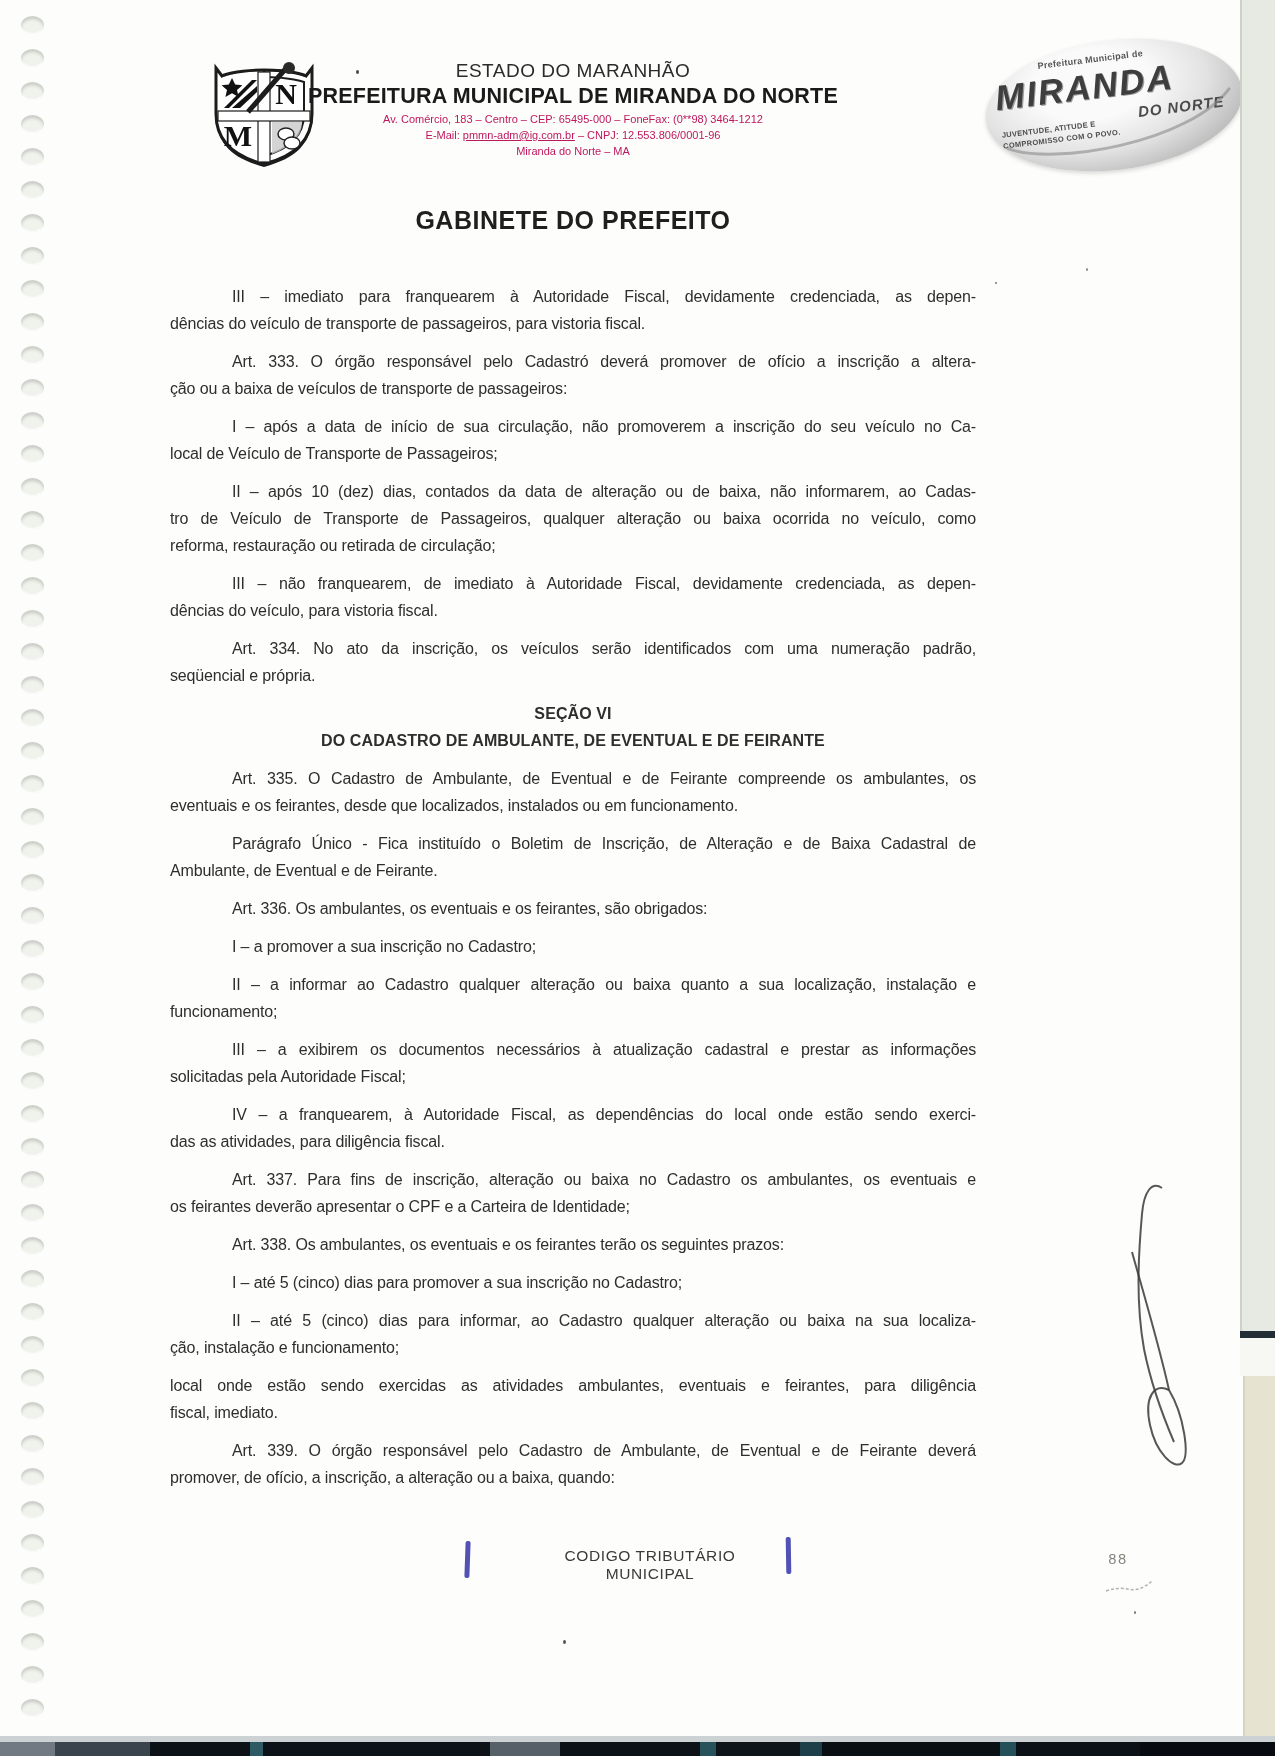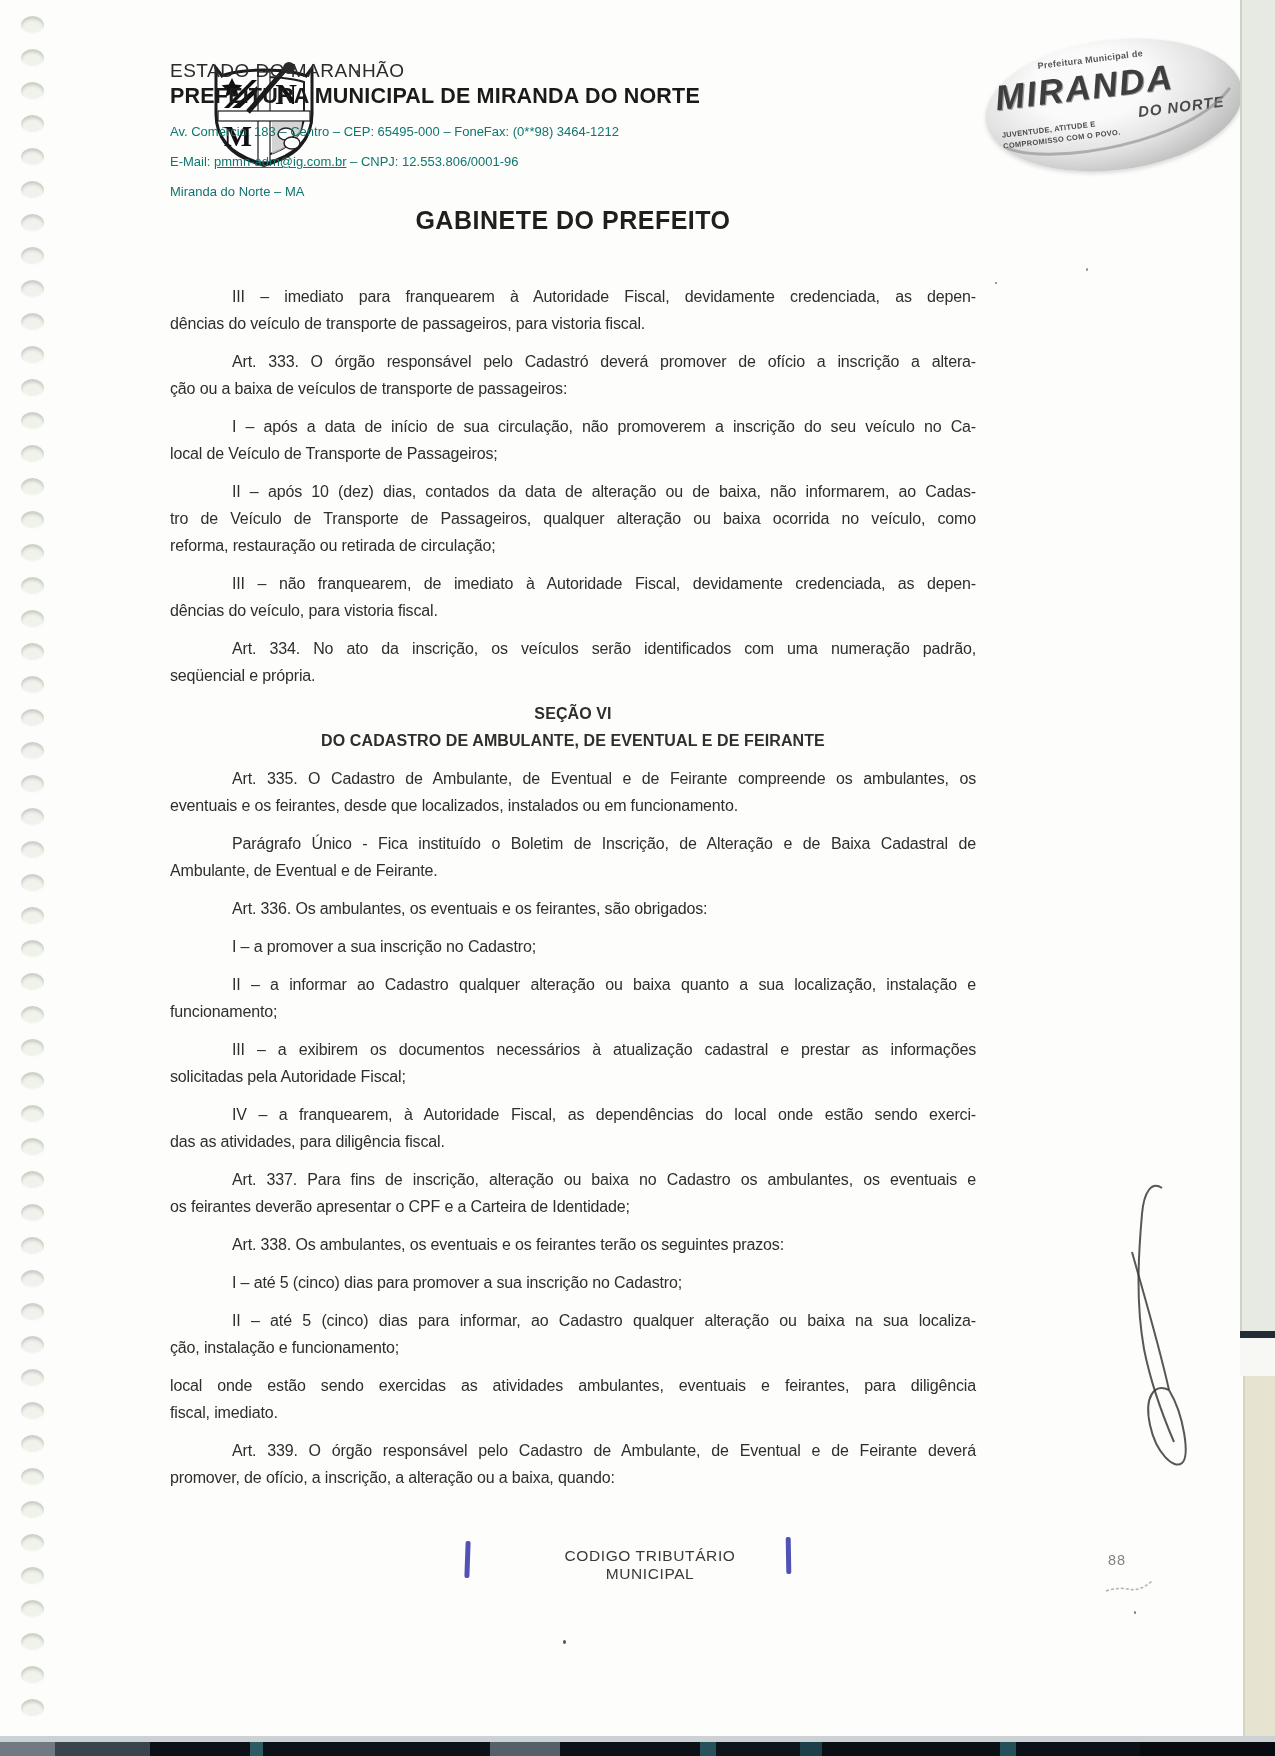--- a/index.html
+++ b/index.html
@@ -2,24 +2,24 @@
 <html><head>
 <meta charset="utf-8">
 <style>
   html,body{margin:0;padding:0;}
   body{width:1275px;height:1756px;position:relative;background:#fdfdfc;overflow:hidden;
        font-family:"Liberation Sans", sans-serif;}
   
   .hole{position:absolute;left:21px;width:23px;height:18px;border-radius:50%;
         background:#f0f2ec;box-shadow:inset 0 3px 3px rgba(90,100,90,.25), inset 0 -1px 1px rgba(255,255,255,.8);}
   
-  .header-text{position:absolute;left:170px;top:60px;width:806px;color:#222;}
+  .header-text{position:absolute;left:170px;top:60px;width:806px;text-align:center;color:#222;}
   .h-estado{font-size:19px;letter-spacing:.5px;color:#2b2b2b;}
   .h-pref{font-size:21.5px;font-weight:bold;color:#1a1a1a;margin-top:2px;letter-spacing:.2px;}
-  .h-small{font-size:13px;color:#0f766e;margin-top:15px;}
+  .h-small{font-size:11px;color:#be185d;margin-top:4px;}
   .h-small u{text-decoration:underline;}
   .crest{position:absolute;left:208px;top:62px;}
   .oval-logo{position:absolute;left:985px;top:40px;width:258px;height:130px;border-radius:50%;
      transform:rotate(-7deg);
      background:radial-gradient(ellipse at 42% 32%, #fafafa 28%, #e2e2e2 55%, #b5b5b5 82%, #8e8e8e 100%);
      box-shadow:0 2px 4px rgba(0,0,0,.15);}
   .ol-top{position:absolute;left:58px;top:12px;font-size:9px;font-weight:bold;color:#555;letter-spacing:.3px;}
   .ol-name{position:absolute;left:12px;top:24px;font-size:35px;font-weight:bold;font-style:italic;
            color:#3e3e3e;letter-spacing:2px;text-shadow:1px 1px 0 #9a9a9a;}
   .ol-norte{position:absolute;left:152px;top:66px;font-size:15px;font-weight:bold;font-style:italic;color:#4a4a4a;letter-spacing:1px;}
@@ -34,21 +34,21 @@
   .tline.first{text-indent:62px;}
   .tline.just{text-align:justify;text-align-last:justify;}
   .para.center{text-align:center;font-weight:bold;letter-spacing:.1px;}
   .para.center .tline{text-indent:0;}
   
   .footer-title{position:absolute;left:520px;top:1547px;width:260px;text-align:center;
                 font-size:15.5px;color:#3a3a3a;letter-spacing:.6px;}
   .pen-tick{position:absolute;width:5px;height:37px;background:#4343ae;border-radius:2px;opacity:.92;}
   .tick-l{left:465px;top:1541px;transform:rotate(2deg);}
   .tick-r{left:786px;top:1537px;transform:rotate(-1deg);}
-  .page-num{position:absolute;left:1108px;top:1552px;font-size:14.5px;color:#84847c;letter-spacing:1px;}
+  .page-num{position:absolute;left:1108px;top:1552px;font-size:14.5px;color:#84847c;letter-spacing:1px;font-family:Liberation Mono, monospace;}
   .pencil-squiggle{position:absolute;left:1104px;top:1576px;}
   
   .band-top{position:absolute;left:1240px;top:0;width:35px;height:1331px;background:#e7eae2;border-left:2px solid #cdd2c6;}
   .band-line{position:absolute;left:1240px;top:1331px;width:35px;height:7px;background:#222d36;}
   .band-gap{position:absolute;left:1240px;top:1338px;width:35px;height:38px;background:#f7f8f4;}
   .band-bottom{position:absolute;left:1243px;top:1376px;width:32px;height:366px;background:#e7e3d1;border-left:2px solid #d8d4c2;}
   
   .strip-light{position:absolute;left:0;top:1736px;width:1275px;height:6px;background:#ccd2d4;border-bottom:1px solid #5a646c;}
   .strip-dark{position:absolute;left:0;top:1742px;width:1275px;height:14px;
      background:linear-gradient(90deg,#717a82 0 55px,#39444c 55px 150px,#0b1116 150px 250px,#2e5a63 250px 263px,

